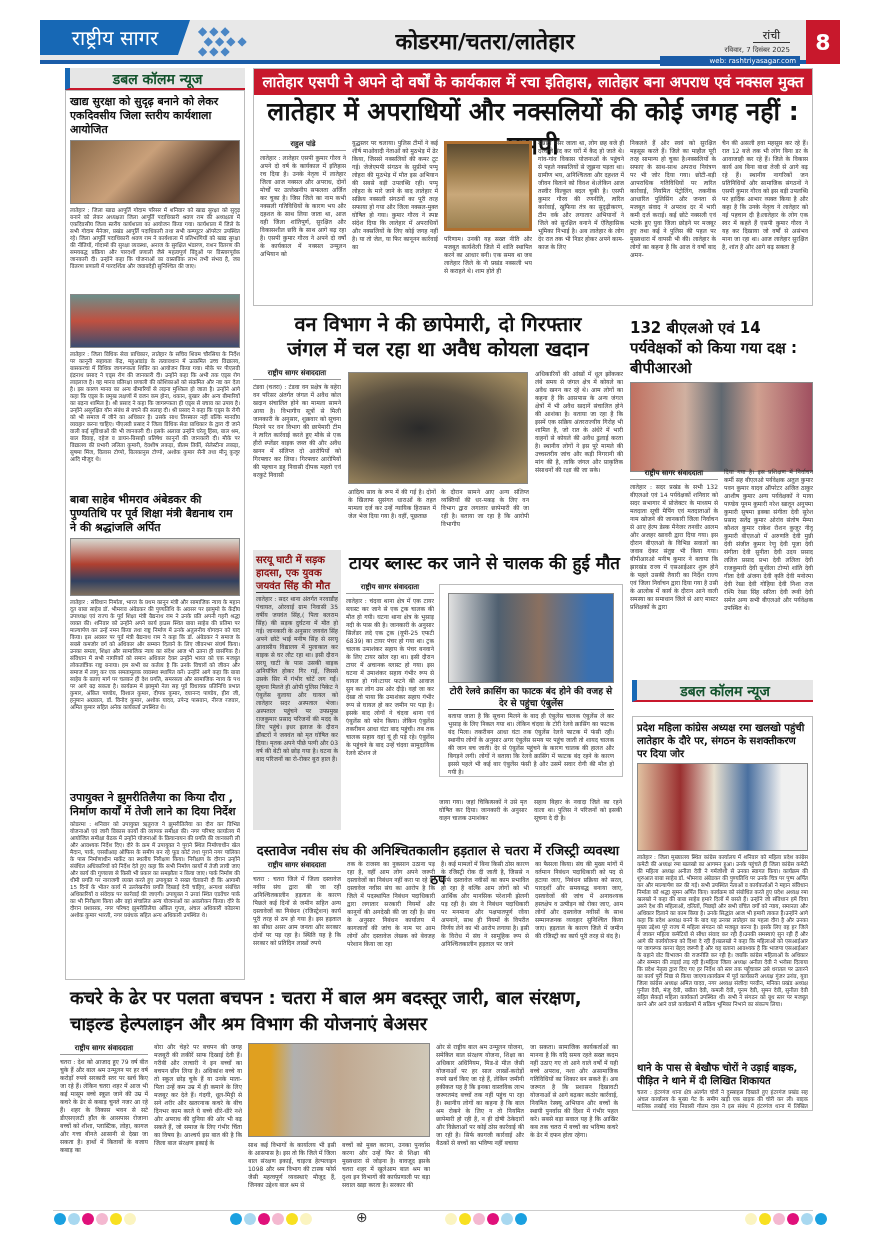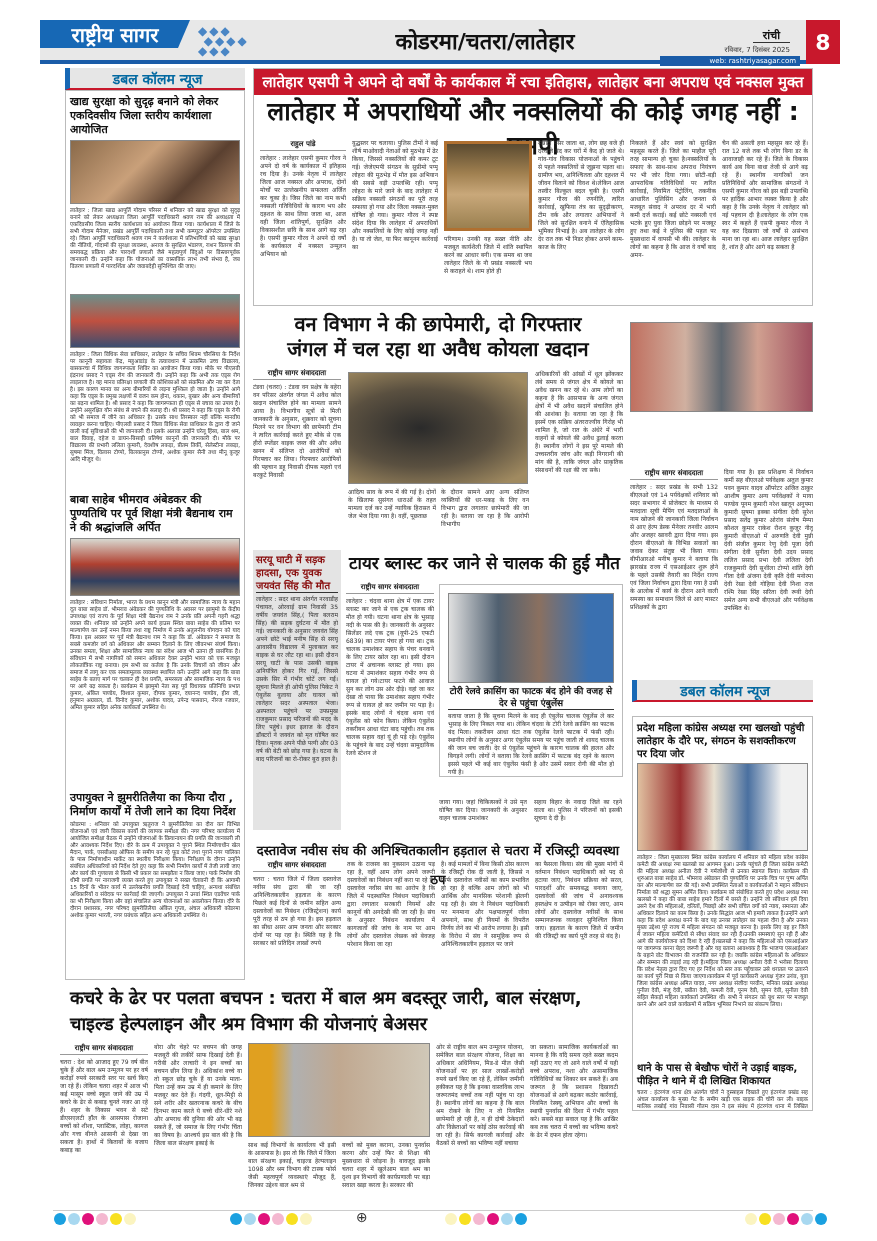--- a/index.html
+++ b/index.html
@@ -1,28 +1,28 @@
 <!DOCTYPE html>
 <html><head>
 <meta charset="utf-8">
 <style>
 *{box-sizing:border-box;margin:0;padding:0}
 body{width:877px;height:1241px;background:#fff;font-family:"DejaVu Sans",sans-serif;position:relative;overflow:hidden;color:#222}
 .abs{position:absolute}
 .masthead{left:40px;top:20px;width:800px;height:44px;background:#e8e8e8;border-bottom:4px solid #1a5ca8}
-.brand{left:0;top:0;width:150px;height:28px;background:#1768b5;color:#fff;font-family:"DejaVu Serif",serif;font-weight:bold;font-size:20px;display:flex;align-items:center;justify-content:center;clip-path:polygon(0 0,100% 0,92% 100%,0 100%)}
+.brand{left:0;top:0;width:150px;height:35px;background:#1768b5;color:#fff;font-family:"DejaVu Serif",serif;font-weight:normal;font-size:20px;display:flex;align-items:center;justify-content:center;clip-path:polygon(0 0,100% 0,92% 100%,0 100%)}
 .dots{left:158px;top:6px;font-size:12px;color:#4a86c5;letter-spacing:2px;line-height:10px}
 .sec-title{left:280px;top:5px;width:330px;text-align:center;font-size:22px;font-weight:bold;color:#111}
 .datebox{left:640px;top:4px;width:110px;text-align:right}
-.city{font-size:11px;font-weight:bold;color:#111;border-bottom:1px solid #333;display:inline-block;padding:0 10px}
+.city{font-size:11px;font-weight:normal;color:#111;border-bottom:1px solid #333;display:inline-block;padding:0 10px}
 .date{font-size:7px;color:#333;margin-top:2px}
 .pgnum{left:766px;top:0;width:34px;height:44px;background:#c8182c;color:#fff;font-size:22px;font-weight:bold;display:flex;align-items:center;justify-content:center}
 .web{left:620px;top:44px;width:140px;text-align:right;font-size:7px;color:#fff;background:#1a5ca8;padding:1px 4px}
 .col{font-size:6px;line-height:8px;color:#333;text-align:justify}
-.dc-head{height:22px;background:#e6e6e6;border-left:5px solid #1768b5;border-bottom:2px solid #c8182c;font-size:14px;font-weight:bold;text-align:center;line-height:22px;color:#0369a1}
+.dc-head{height:22px;background:#e6e6e6;border-left:5px solid #1768b5;border-bottom:2px solid #c8182c;font-size:14px;font-weight:bold;text-align:center;line-height:22px;color:#14532d}
 .box{border:1px solid #bbb;padding:4px}
 .h2{font-size:13px;font-weight:bold;line-height:16px;color:#111}
 .h1{font-weight:bold;color:#111;text-align:center}
 .photo{border:1px solid #888}
 .byline{font-size:7px;text-align:center;border-bottom:1px solid #999;padding-bottom:2px;margin-bottom:3px;font-weight:bold}
 .redbanner{background:#c8182c;color:#fff;font-size:15px;font-weight:bold;text-align:center;line-height:26px}
 .reg{position:absolute;width:12px;height:12px;border-radius:50%}
 </style>
 </head>
 <body>
@@ -77,20 +77,21 @@
     <div class="byline">राष्ट्रीय सागर संवाददाता</div>
     <div class="col" style="height:160px;overflow:hidden">टंडवा (चतरा) : टंडवा वन प्रक्षेत्र के बहेरा वन परिसर अंतर्गत जंगल में अवैध कोल खदान संचालित होने का मामला सामने आया है। विभागीय सूत्रों से मिली जानकारी के अनुसार, शुक्रवार को सूचना मिलने पर वन विभाग की छापेमारी टीम ने त्वरित कार्रवाई करते हुए मौके से एक हीरो स्प्लेंडर बाइक जब्त की और अवैध खनन में संलिप्त दो आरोपियों को गिरफ्तार कर लिया। गिरफ्तार आरोपियों की पहचान डहू निवासी दीपक महतो एवं बरकुटे निवासी</div>
   </div>
   <div class="abs photo" style="left:95px;top:60px;width:180px;height:112px;background:radial-gradient(ellipse at 40% 50%,#2a2a2a,#5a5040 50%,#a08a60 90%)"></div>
   <div class="abs col" style="left:95px;top:176px;width:88px;height:50px;overflow:hidden">आदित्य साव के रूप में की गई है। दोनों के खिलाफ सुसंगत धाराओं के तहत मामला दर्ज कर उन्हें न्यायिक हिरासत में जेल भेज दिया गया है। वहीं, पूछताछ</div>
   <div class="abs col" style="left:188px;top:176px;width:88px;height:50px;overflow:hidden">के दौरान सामने आए अन्य संलिप्त व्यक्तियों की धर-पकड़ के लिए वन विभाग द्वारा लगातार छापेमारी की जा रही है। बताया जा रहा है कि आरोपी विभागीय</div>
   <div class="abs col" style="left:282px;top:58px;width:88px;height:170px;overflow:hidden">अधिकारियों की आंखों में धूल झोंककर लंबे समय से जंगल क्षेत्र में कोयले का अवैध खनन कर रहे थे। आम लोगों का कहना है कि आसपास के अन्य जंगल क्षेत्रों में भी अवैध खदानें संचालित होने की आशंका है। बताया जा रहा है कि इसमें एक सक्रिय अंतरराज्यीय गिरोह भी शामिल है, जो रात के अंधेरे में भारी वाहनों से कोयले की अवैध ढुलाई करता है। स्थानीय लोगों ने इस पूरे मामले की उच्चस्तरीय जांच और कड़ी निगरानी की मांग की है, ताकि जंगल और प्राकृतिक संसाधनों की रक्षा की जा सके।</div>
 </div>
 
 <div class="abs" style="left:630px;top:318px;width:183px;height:360px">
+  <div class="h1" style="font-size:15px;line-height:20px;text-align:left">132 बीएलओ एवं 14 पर्यवेक्षकों को किया गया दक्ष : बीपीआरओ</div>
   <div class="photo" style="height:90px;margin-top:4px;background:linear-gradient(90deg,#c07060,#d0b0a0 30%,#606870 50%,#d0a090 70%,#a05060)"></div>
   <div class="abs" style="left:0;top:150px;width:88px">
     <div class="byline">राष्ट्रीय सागर संवाददाता</div>
     <div class="col" style="height:195px;overflow:hidden">लातेहार : सदर प्रखंड के सभी 132 बीएलओ एवं 14 पर्यवेक्षकों शनिवार को सदर सभागार में प्रोजेक्टर के माध्यम से मतदाता सूची मैपिंग एवं मतदाताओं के नाम खोजने की जानकारी जिला निर्वाचन से आए हेल्प डेस्क मैनेजर तनवीर आलम और अजहर खावरी द्वारा दिया गया। इस दौरान बीएलओ के विभिन्न सवालों का जवाब देकर संतुष्ट भी किया गया। बीपीआरओ मनीष कुमार ने बताया कि झारखंड राज्य में एसआईआर शुरू होने के पहले उसकी तैयारी का निर्देश राज्य एवं जिला निर्वाचन द्वारा दिया गया है उसी के आलोक में कार्य के दौरान आने वाली समस्या का समाधान जिले से आए मास्टर प्रशिक्षकों के द्वारा</div>
   </div>
   <div class="abs col" style="left:94px;top:150px;width:89px;height:205px;overflow:hidden">दिया गया है। इस प्रशिक्षण में निर्वाचन कर्मी सह बीएलओ पर्यवेक्षक अतुल कुमार पवन कुमार यादव ऑपरेटर अजित ठाकुर आशीष कुमार अन्य पर्यवेक्षकों ने माया पाण्डेय पूनम कुमारी नरेश खातून अनुपमा कुमारी सुषमा इक्का संगीता देवी सुरेश प्रसाद सतेंद्र कुमार ओरांव संतोष मैम्पा कौशल कुमार राकेश रौशन कुजूर नीतू कुमारी बीएलओ में अरुणति देवी मुन्नी देवी संजीत कुमार रेणु देवी पूजा देवी संगीता देवी सुनीता देवी उदय प्रसाद ललित प्रसाद प्रभा देवी ललिता देवी राजकुमारी देवी सुशीला टोप्पो शांति देवी गीता देवी अंजना देवी कृति देवी मनोरमा देवी रेखा देवी गोहिया देवी निशा राज रश्मि रेखा सिंह सरिता देवी रूबी देवी समेत अन्य सभी बीएलओ और पर्यवेक्षक उपस्थित थे।</div>
 </div>
 
 <div class="abs" style="left:253px;top:550px;width:88px;height:280px;background:#e4e4e4;padding:3px">
   <div class="h2" style="font-size:10px;line-height:13px;color:#8a1010;border-bottom:1px solid #333">सरयू घाटी में सड़क हादसा, एक युवक जयवंत सिंह की मौत</div>

